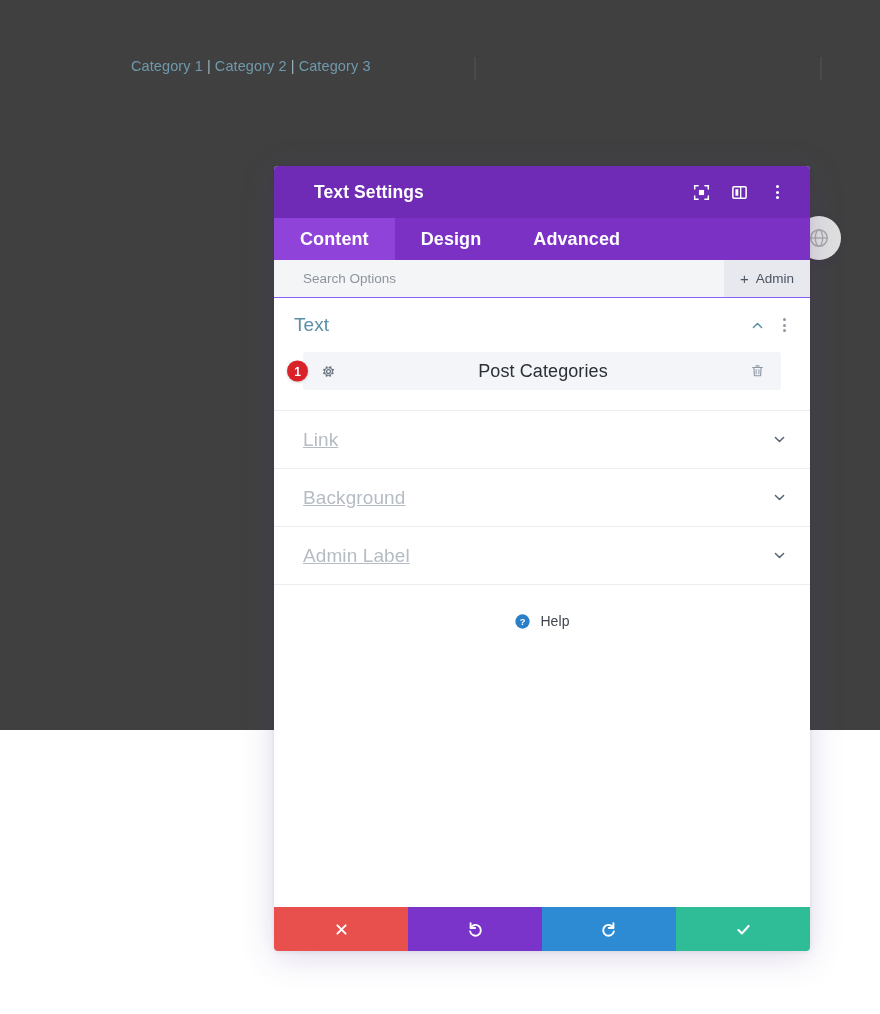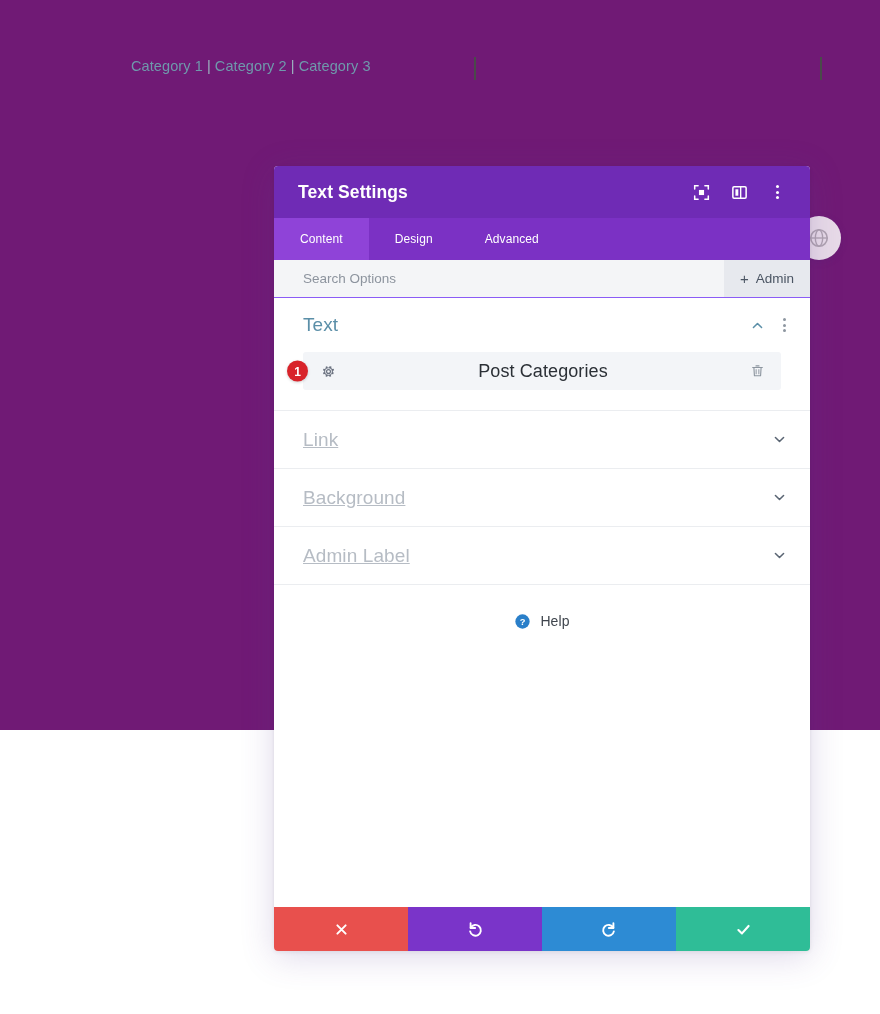--- a/index.html
+++ b/index.html
@@ -6,21 +6,21 @@
   * { box-sizing: border-box; margin: 0; padding: 0; }
 
   html, body {
     width: 880px;
     height: 1014px;
     background: #ffffff;
     font-family: "Liberation Sans", sans-serif;
     overflow: hidden;
   }
 
-  .page { position: relative; width: 880px; height: 730px; background: #701a75; }
+  .page { position: relative; width: 880px; height: 730px; background: #404040; }
 
   
   .categories-line {
     position: absolute;
     left: 131px;
     top: 58px;
     font-size: 14.5px;
     color: #7a9aa8;
     letter-spacing: .1px;
     white-space: nowrap;
@@ -72,21 +72,21 @@
     overflow: hidden;
   }
 
   
   .modal-header {
     background: #6f2bb5;
     height: 52px;
     flex: 0 0 52px;
     display: flex;
     align-items: center;
-    padding: 0 17px 0 24px;
+    padding: 0 17px 0 40px;
   }
   .modal-title {
     color: #ffffff;
     font-size: 17.5px;
     font-weight: bold;
     letter-spacing: .1px;
     flex: 1;
   }
   .hdr-icons { display: flex; align-items: center; gap: 20px; padding-right: 7px; }
   .hdr-icon { display: flex; align-items: center; justify-content: center; cursor: pointer; width: 18px; height: 18px; }
@@ -100,22 +100,22 @@
     height: 42px;
     flex: 0 0 42px;
     display: flex;
     align-items: stretch;
   }
   .tab {
     display: flex;
     align-items: center;
     justify-content: center;
     color: #ffffff;
-    font-size: 12px;
-    font-weight: normal;
+    font-size: 18px;
+    font-weight: bold;
     cursor: pointer;
     padding: 0 26px;
     letter-spacing: .1px;
     white-space: nowrap;
   }
   .tab.active { background: #8f43d8; }
 
   
   .search-row {
     background: #f4f5f7;
@@ -152,21 +152,21 @@
 
   
   .modal-body { flex: 1 1 auto; background: #fff; overflow: hidden; }
 
   
   .sect-open { border-bottom: 1px solid #ebedf0; }
   .sect-head {
     height: 54px;
     display: flex;
     align-items: center;
-    padding: 0 24px 0 29px;
+    padding: 0 24px 0 20px;
     cursor: pointer;
   }
   .sect-head .title { flex: 1; font-size: 19px; color: #5b8fa8; letter-spacing: .1px; }
   .sect-head-icons { display: flex; align-items: center; gap: 19px; }
 
   .chev { width: 13px; height: 13px; display: block; }
 
   .field-block { padding: 0 29px 20px 29px; }
   .field-label {
     font-size: 13.5px;

